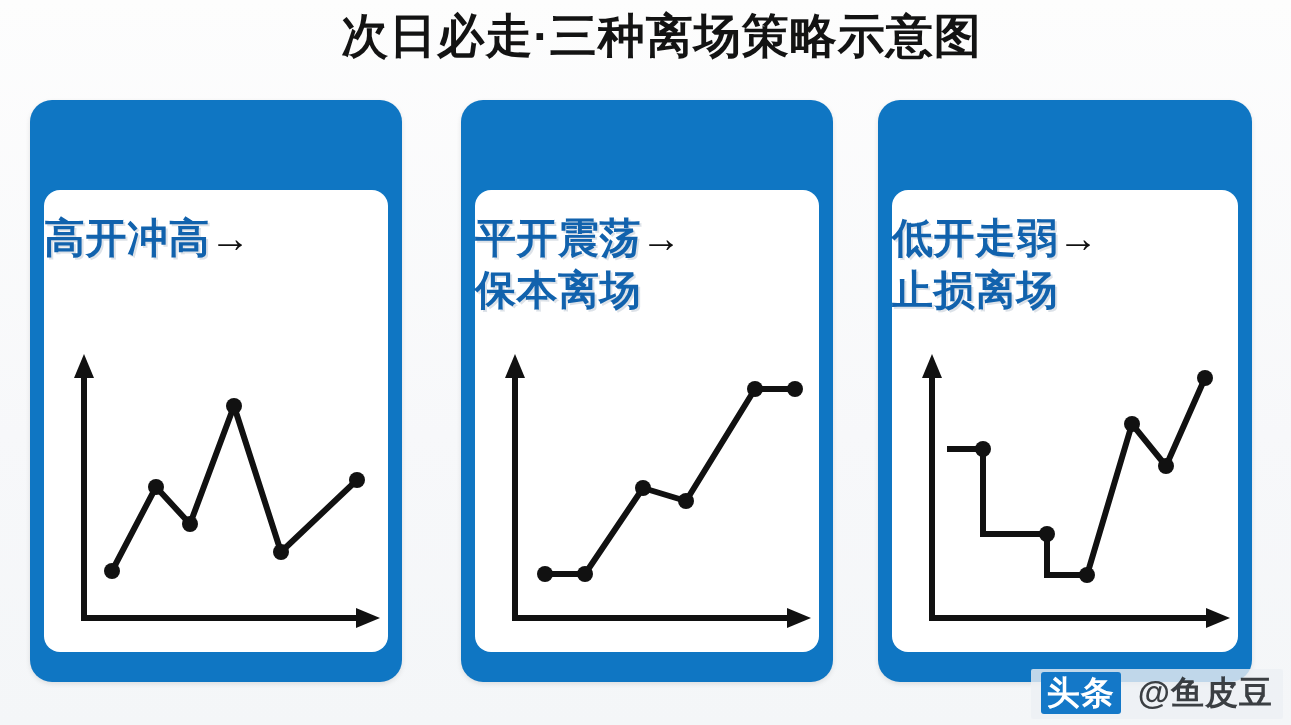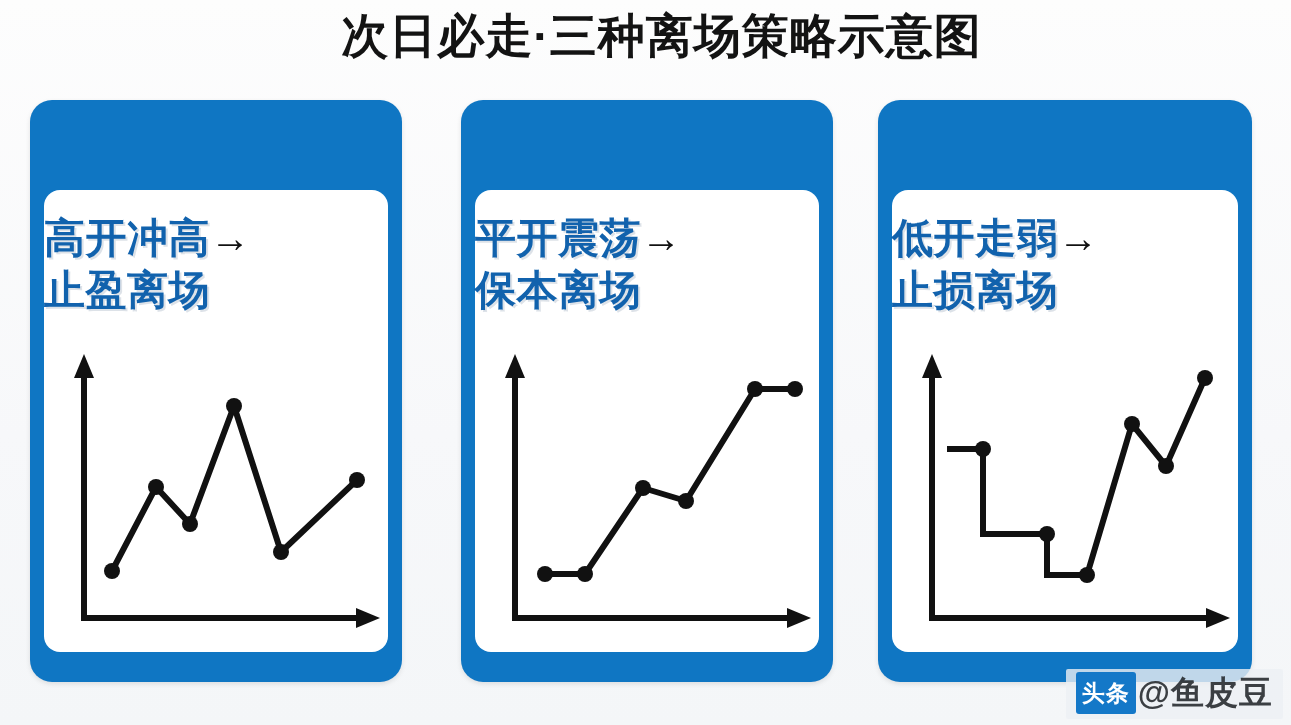--- a/index.html
+++ b/index.html
@@ -101,51 +101,50 @@
     position: absolute;
     right: 8px;
     bottom: 6px;
     display: flex;
     align-items: center;
     background: rgba(236,240,244,0.80);
     padding: 3px 10px 5px 10px;
     border-radius: 2px;
   }
   .wm-badge {
-    font-size: 23px;
+    font-size: 33px;
     font-weight: bold;
     color: #ffffff;
     background: #1478c8;
     padding: 1px 6px;
     border-radius: 3px;
     line-height: 40px;
     letter-spacing: 1px;
   }
   .wm-handle {
     font-size: 33px;
     font-weight: bold;
     color: #23272b;
-    margin-left: 2px;
+    margin-left: 17px;
     line-height: 40px;
     letter-spacing: 1px;
     opacity: 0.88;
   }
 </style>
 </head>
 <body>
 
 <div id="stage">
 
   <div class="page-title">次日必走·三种离场策略示意图</div>
 
   <div class="card c1">
     <div class="panel">
       <div class="heading">
         <span>高开冲高</span><span class="arrow">→</span>
-        <span class="l2">止盈离场</span>
       </div>
       <div class="chartbox">
         <svg viewBox="0 0 344 280" preserveAspectRatio="xMidYMid meet">
 
           <line x1="40" y1="275" x2="40" y2="24" stroke="#111111" stroke-width="6"></line>
           <polygon points="40,8 30,32 50,32" fill="#111111"></polygon>
 
           <line x1="37" y1="272" x2="318" y2="272" stroke="#111111" stroke-width="6"></line>
           <polygon points="336,272 312,262 312,282" fill="#111111"></polygon>
 

